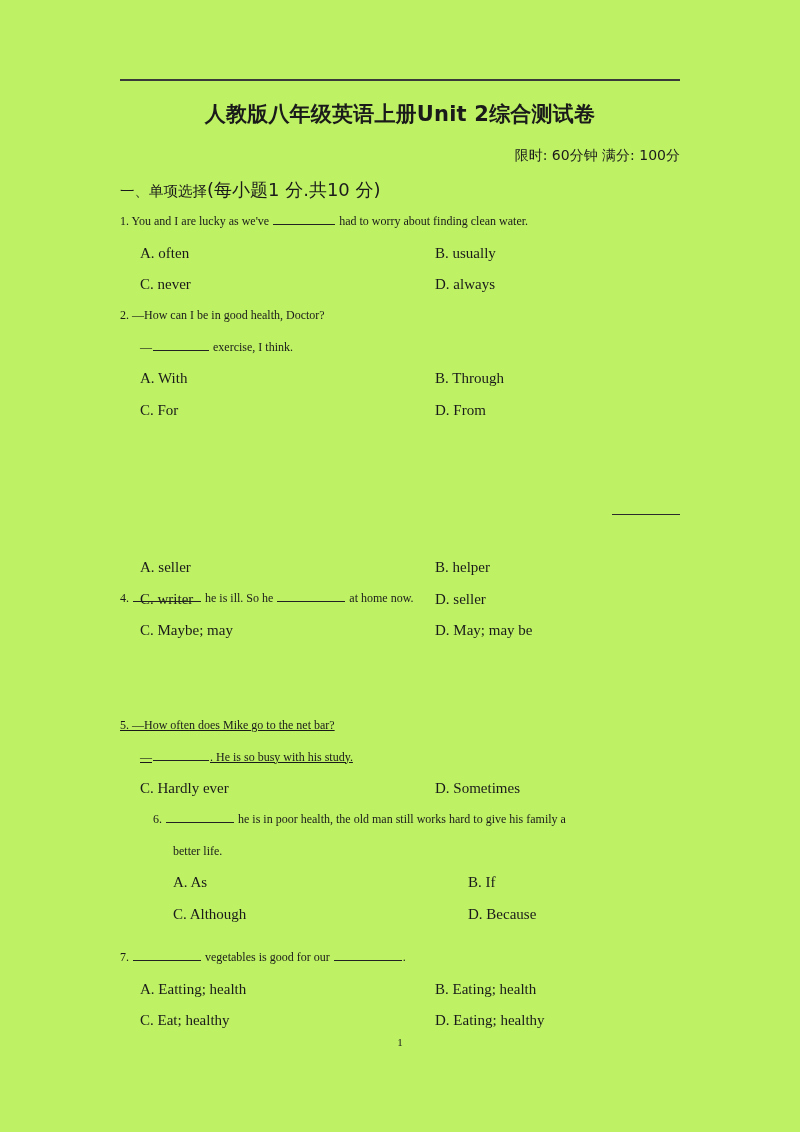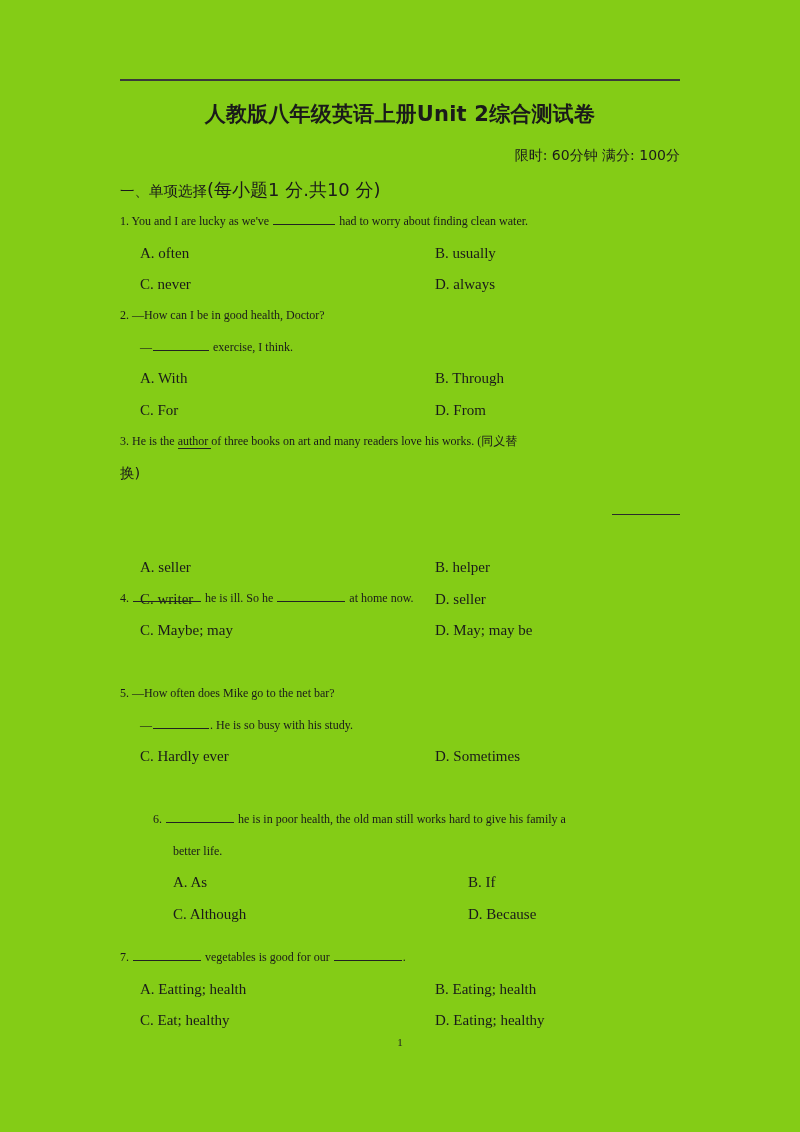--- a/index.html
+++ b/index.html
@@ -10,21 +10,21 @@
   }
   body {
     font-family: "Liberation Serif", "DejaVu Serif", serif;
     color: #1a1a1a;
     -webkit-font-smoothing: antialiased;
   }
   .page {
     position: relative;
     width: 800px;
     height: 1132px;
-    background: #84cc16;
+    background: #bef264;
     overflow: hidden;
     margin: 0 auto;
   }
   .sheet {
     position: absolute;
     left: 120px;
     top: 0;
     width: 560px;
     height: 1132px;
   }
@@ -193,24 +193,20 @@
       <div class="opts">
         <span class="opt-a">A. With</span>
         <span class="opt-b">B. Through</span>
       </div>
       <div class="opts">
         <span class="opt-a">C. For</span>
         <span class="opt-b">D. From</span>
       </div>
     </div>
 
-    <div class="qblock" style="top:426px;">
-      <div class="qline"><span>3.</span> <span>He is the </span><span class="underl">author </span><span>of three books on art and many readers love his works. (同义替</span></div>
-      <div class="qline cont cn">换)</div>
-    </div>
 
     <div class="stray-blank"><i></i></div>
 
     <div class="qblock" style="top:520px;margin-top:32px;">
       <div class="opts">
         <span class="opt-a">A. seller</span>
         <span class="opt-b">B. helper</span>
       </div>
       <div class="opts">
         <span class="opt-a">C. writer</span>
@@ -219,21 +215,21 @@
     </div>
 
     <div class="qblock" style="top:583px;">
       <div class="qline"><span>4.</span> <span class="blank b-lg"></span> <span>he is ill. So he</span> <span class="blank b-lg"></span> <span>at home now.</span></div>
       <div class="opts">
         <span class="opt-a">C. Maybe; may</span>
         <span class="opt-b">D. May; may be</span>
       </div>
     </div>
 
-    <div class="qblock" style="top:678px;">
+    <div class="qblock" style="top:710px;text-decoration:underline;">
       <div class="qline"><span>5.</span> <span>—How often does Mike go to the net bar?</span></div>
       <div class="qline indent"><span>—</span><span class="blank b-sm"></span><span>. He is so busy with his study.</span></div>
       <div class="opts">
         <span class="opt-a">C. Hardly ever</span>
         <span class="opt-b">D. Sometimes</span>
       </div>
     </div>
 
     <div class="qblock" style="top:804px;margin-left:33px;">
       <div class="qline"><span>6.</span> <span class="blank b-lg"></span> <span>he is in poor health, the old man still works hard to give his family a</span></div>

